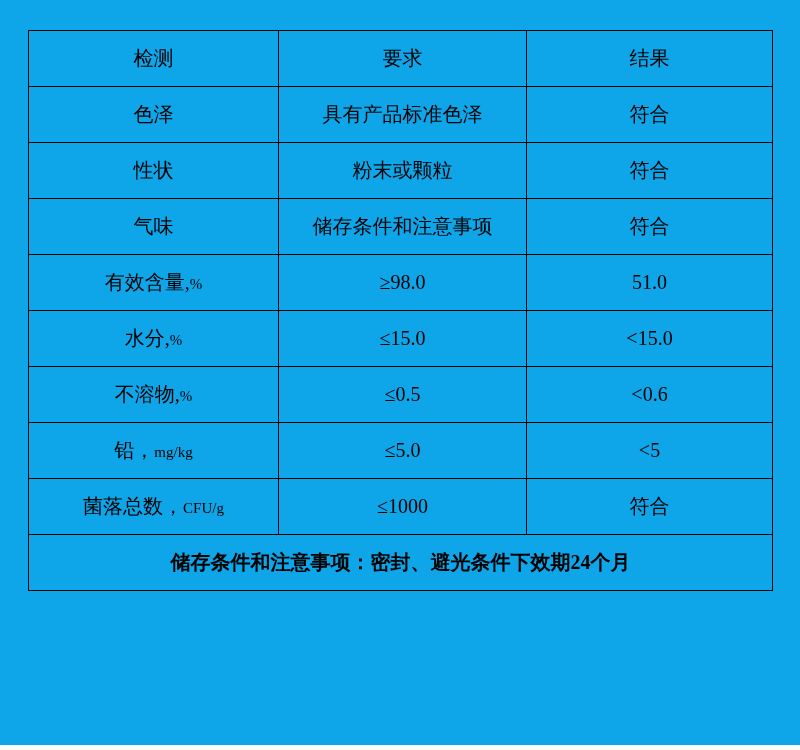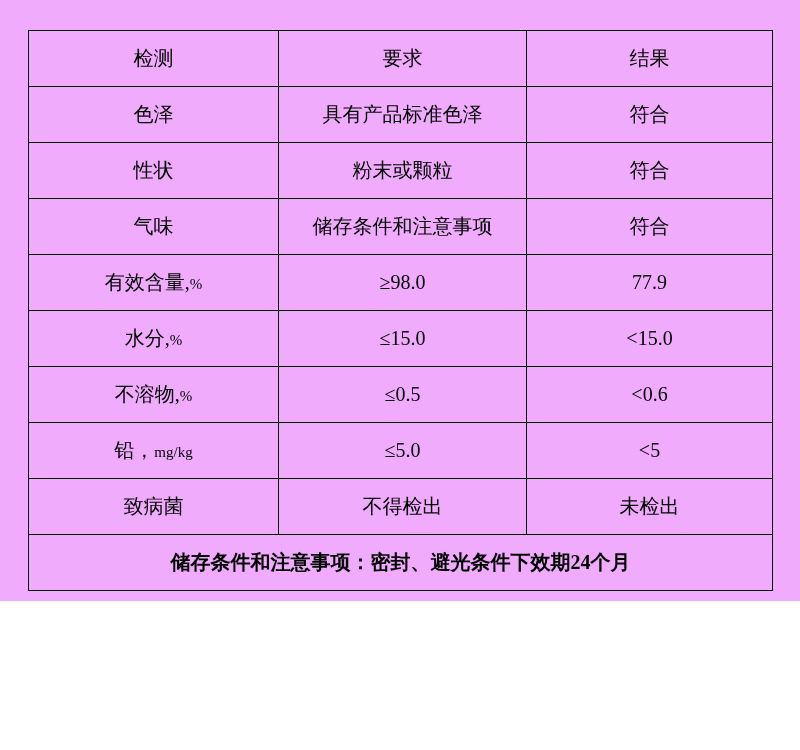--- a/index.html
+++ b/index.html
@@ -10,22 +10,22 @@
   body {
     width: 800px;
     height: 750px;
     font-family: "Liberation Serif", "DejaVu Serif", serif;
     color: #000000;
     overflow: hidden;
   }
   .page {
     position: relative;
     width: 800px;
-    height: 601px;
-    background: #f0abfc;
+    height: 745px;
+    background: #0ea5e9;
   }
   .table-wrap {
     position: absolute;
     left: 28px;
     top: 30px;
     width: 744px;
   }
   table.spec {
     width: 744px;
     border-collapse: collapse;
@@ -86,41 +86,41 @@
           <td>符合</td>
         </tr>
         <tr>
           <td><span>气味</span><span class="unit"></span></td>
           <td>储存条件和注意事项</td>
           <td>符合</td>
         </tr>
         <tr>
           <td><span>有效含量,</span><span class="unit">%</span></td>
           <td>≥98.0</td>
-          <td>77.9</td>
+          <td>51.0</td>
         </tr>
         <tr>
           <td><span>水分,</span><span class="unit">%</span></td>
           <td>≤15.0</td>
           <td>&lt;15.0</td>
         </tr>
         <tr>
           <td><span>不溶物,</span><span class="unit">%</span></td>
           <td>≤0.5</td>
           <td>&lt;0.6</td>
         </tr>
         <tr>
           <td><span>铅，</span><span class="unit">mg/kg</span></td>
           <td>≤5.0</td>
           <td>&lt;5</td>
         </tr>
         <tr>
-          <td><span>致病菌</span><span class="unit"></span></td>
-          <td>不得检出</td>
-          <td>未检出</td>
+          <td><span>菌落总数，</span><span class="unit">CFU/g</span></td>
+          <td>≤1000</td>
+          <td>符合</td>
         </tr>
 
         <tr class="note-row">
           <td colspan="3">储存条件和注意事项：密封、避光条件下效期24个月</td>
         </tr>
       </tbody>
     </table>
   </div>
 </div>
 

